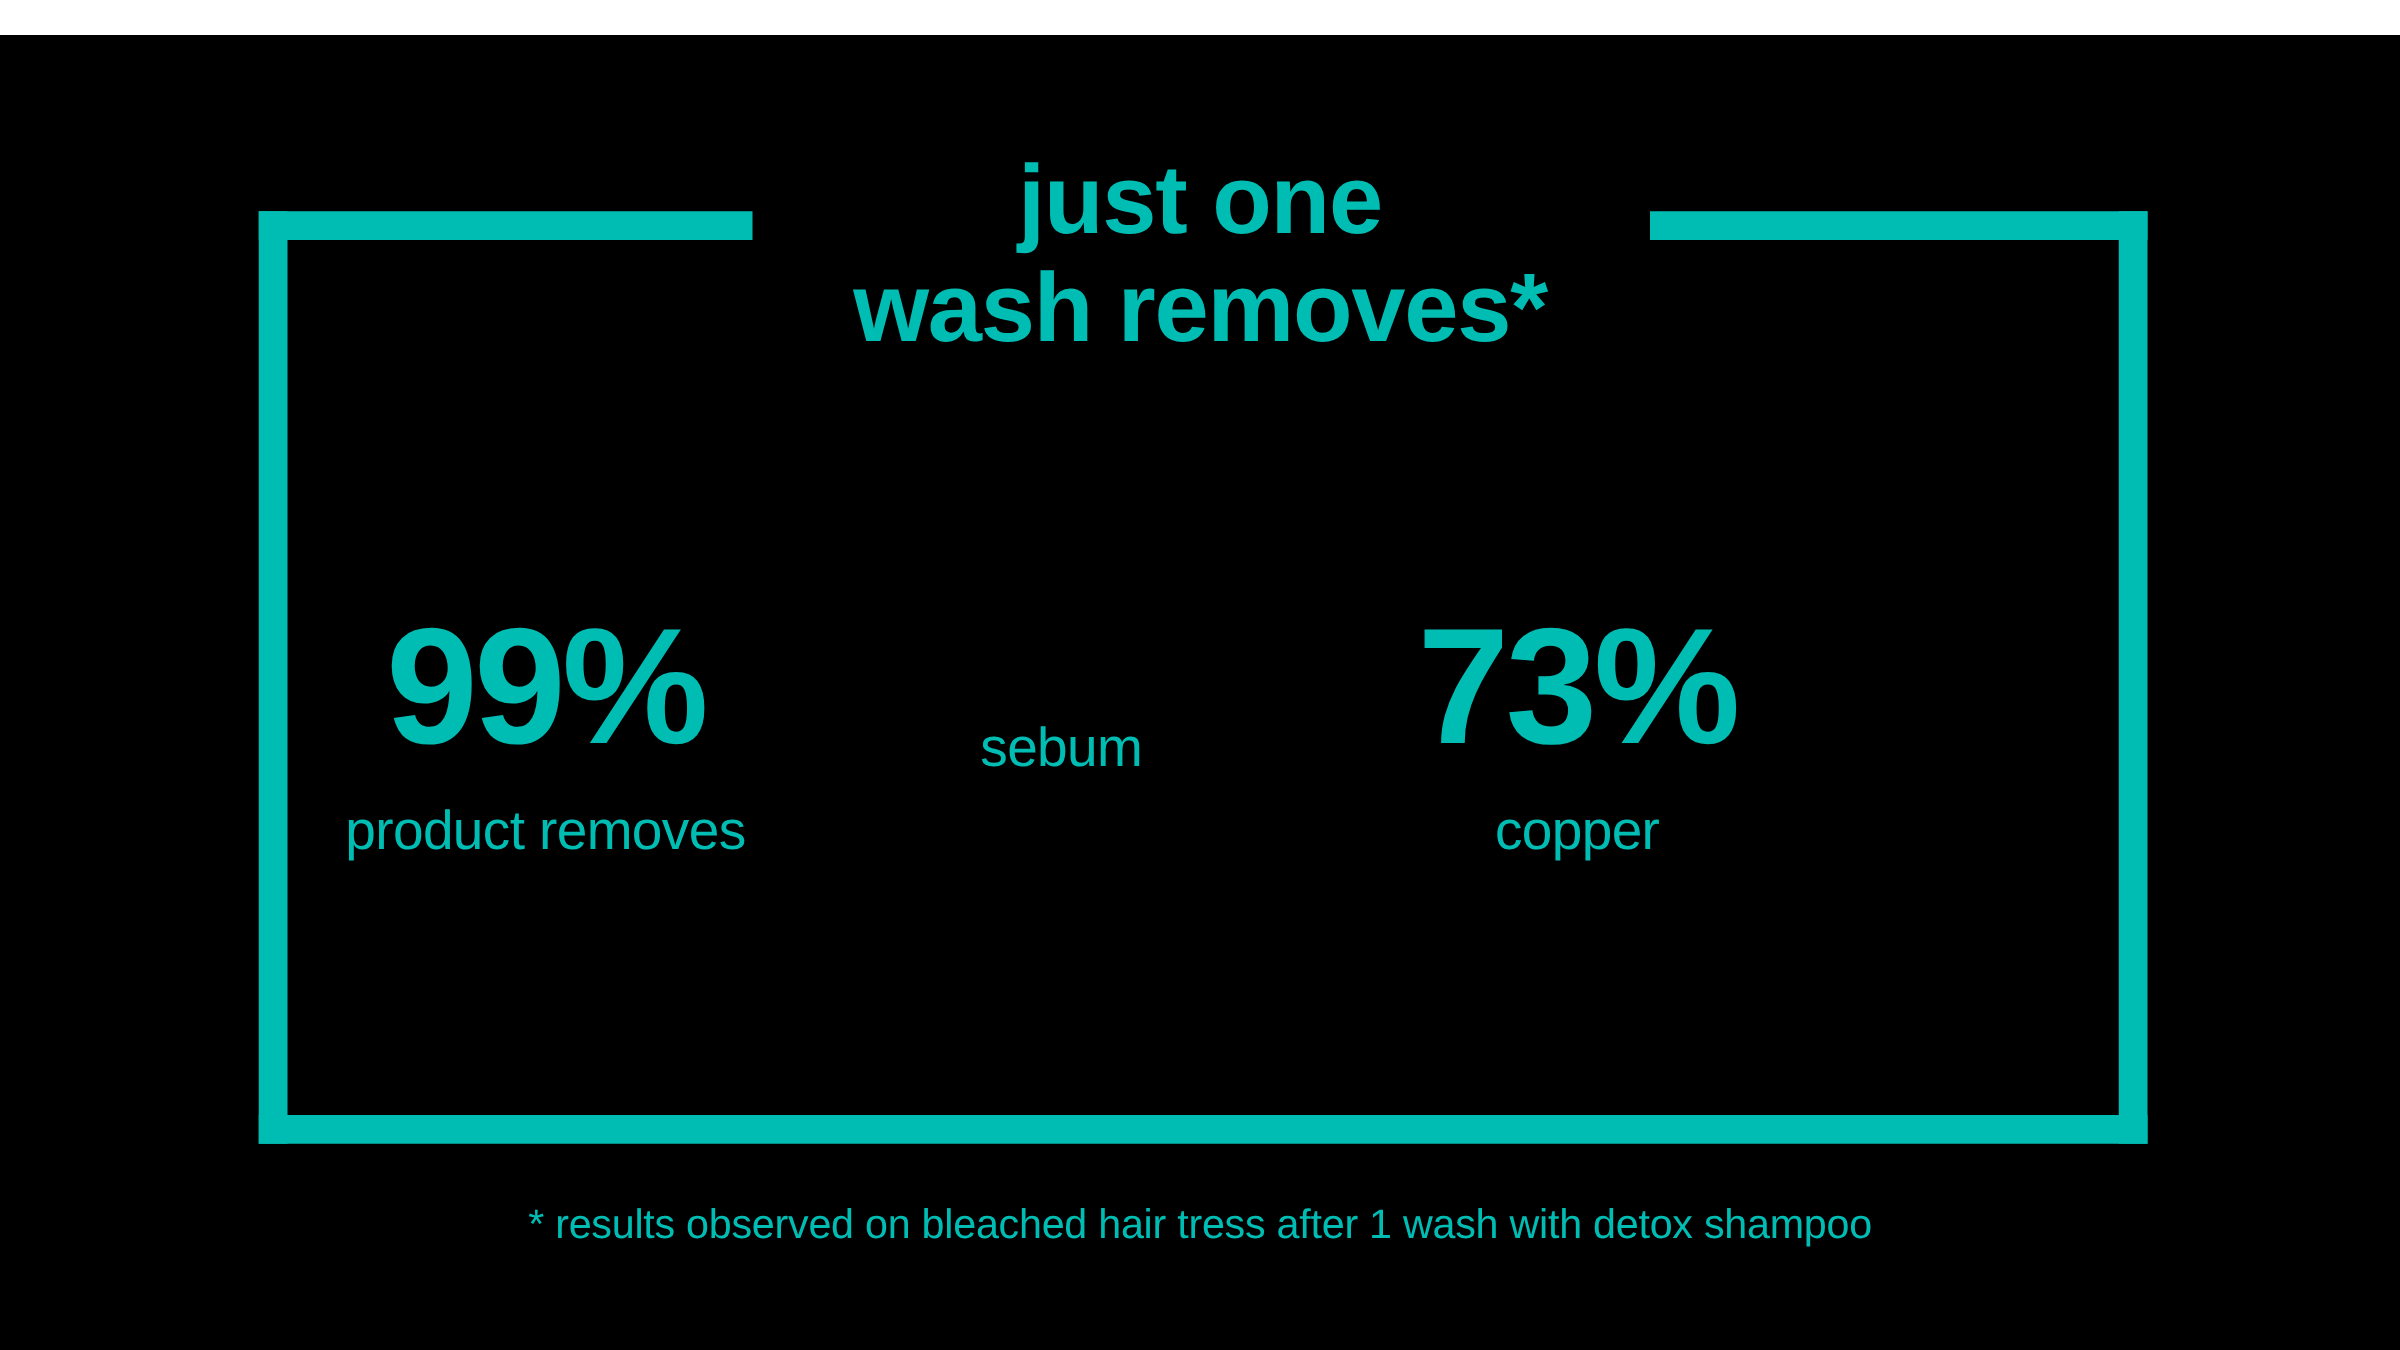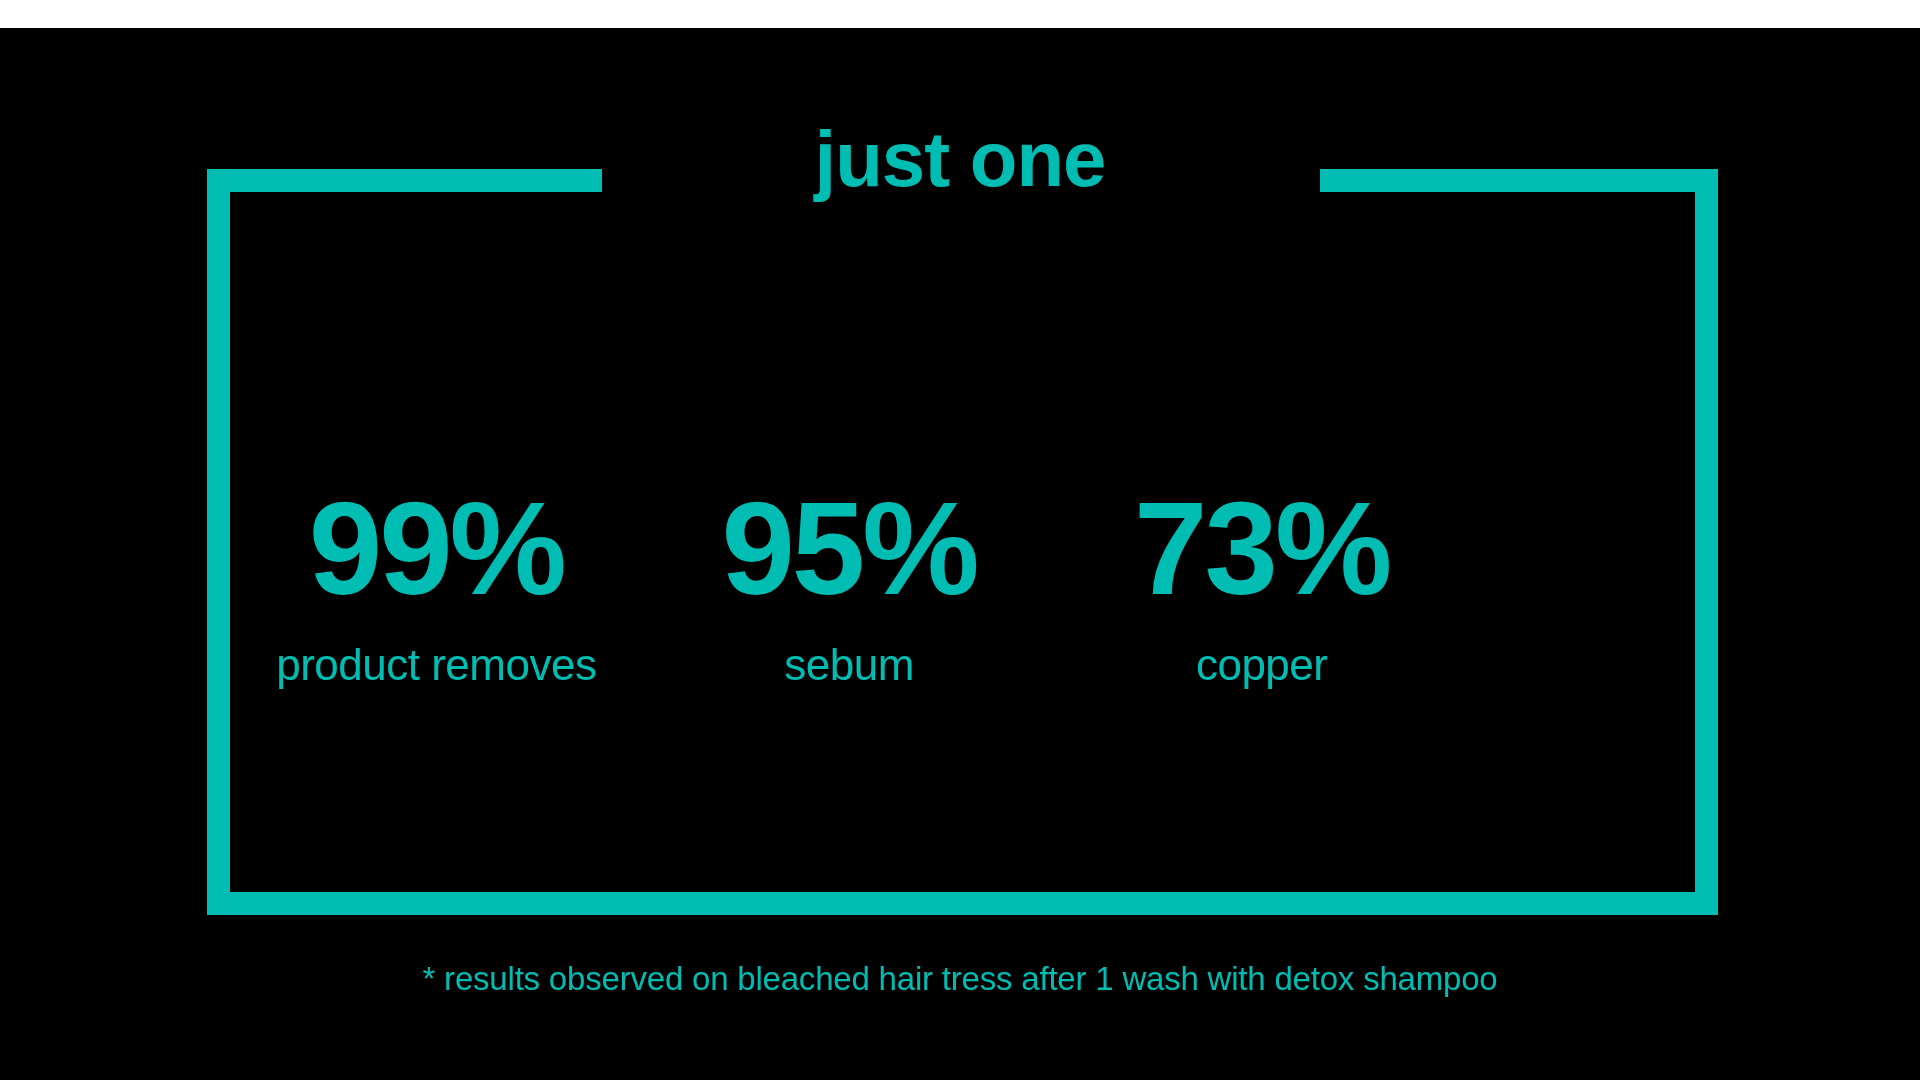--- a/index.html
+++ b/index.html
@@ -127,31 +127,31 @@
 <body style="background: rgb(255, 255, 255);">
 
 <div id="poster" style="background: #000000; margin-top: 28px;">
 
   <div class="frame"></div>
   <div class="frame-top-left"></div>
   <div class="frame-top-right"></div>
 
   <div class="headline">
     <span class="line">just one</span>
+    <span class="line">wash removes*</span>
   </div>
 
   <div class="stats">
 
     <div class="stat">
       <span class="stat-value">99%</span>
       <span class="stat-label">product removes</span>
     </div>
 
     <div class="stat">
-      <span class="stat-value">95%</span>
       <span class="stat-label">sebum</span>
     </div>
 
     <div class="stat">
       <span class="stat-value">73%</span>
       <span class="stat-label">copper</span>
     </div>
 
   </div>
 

